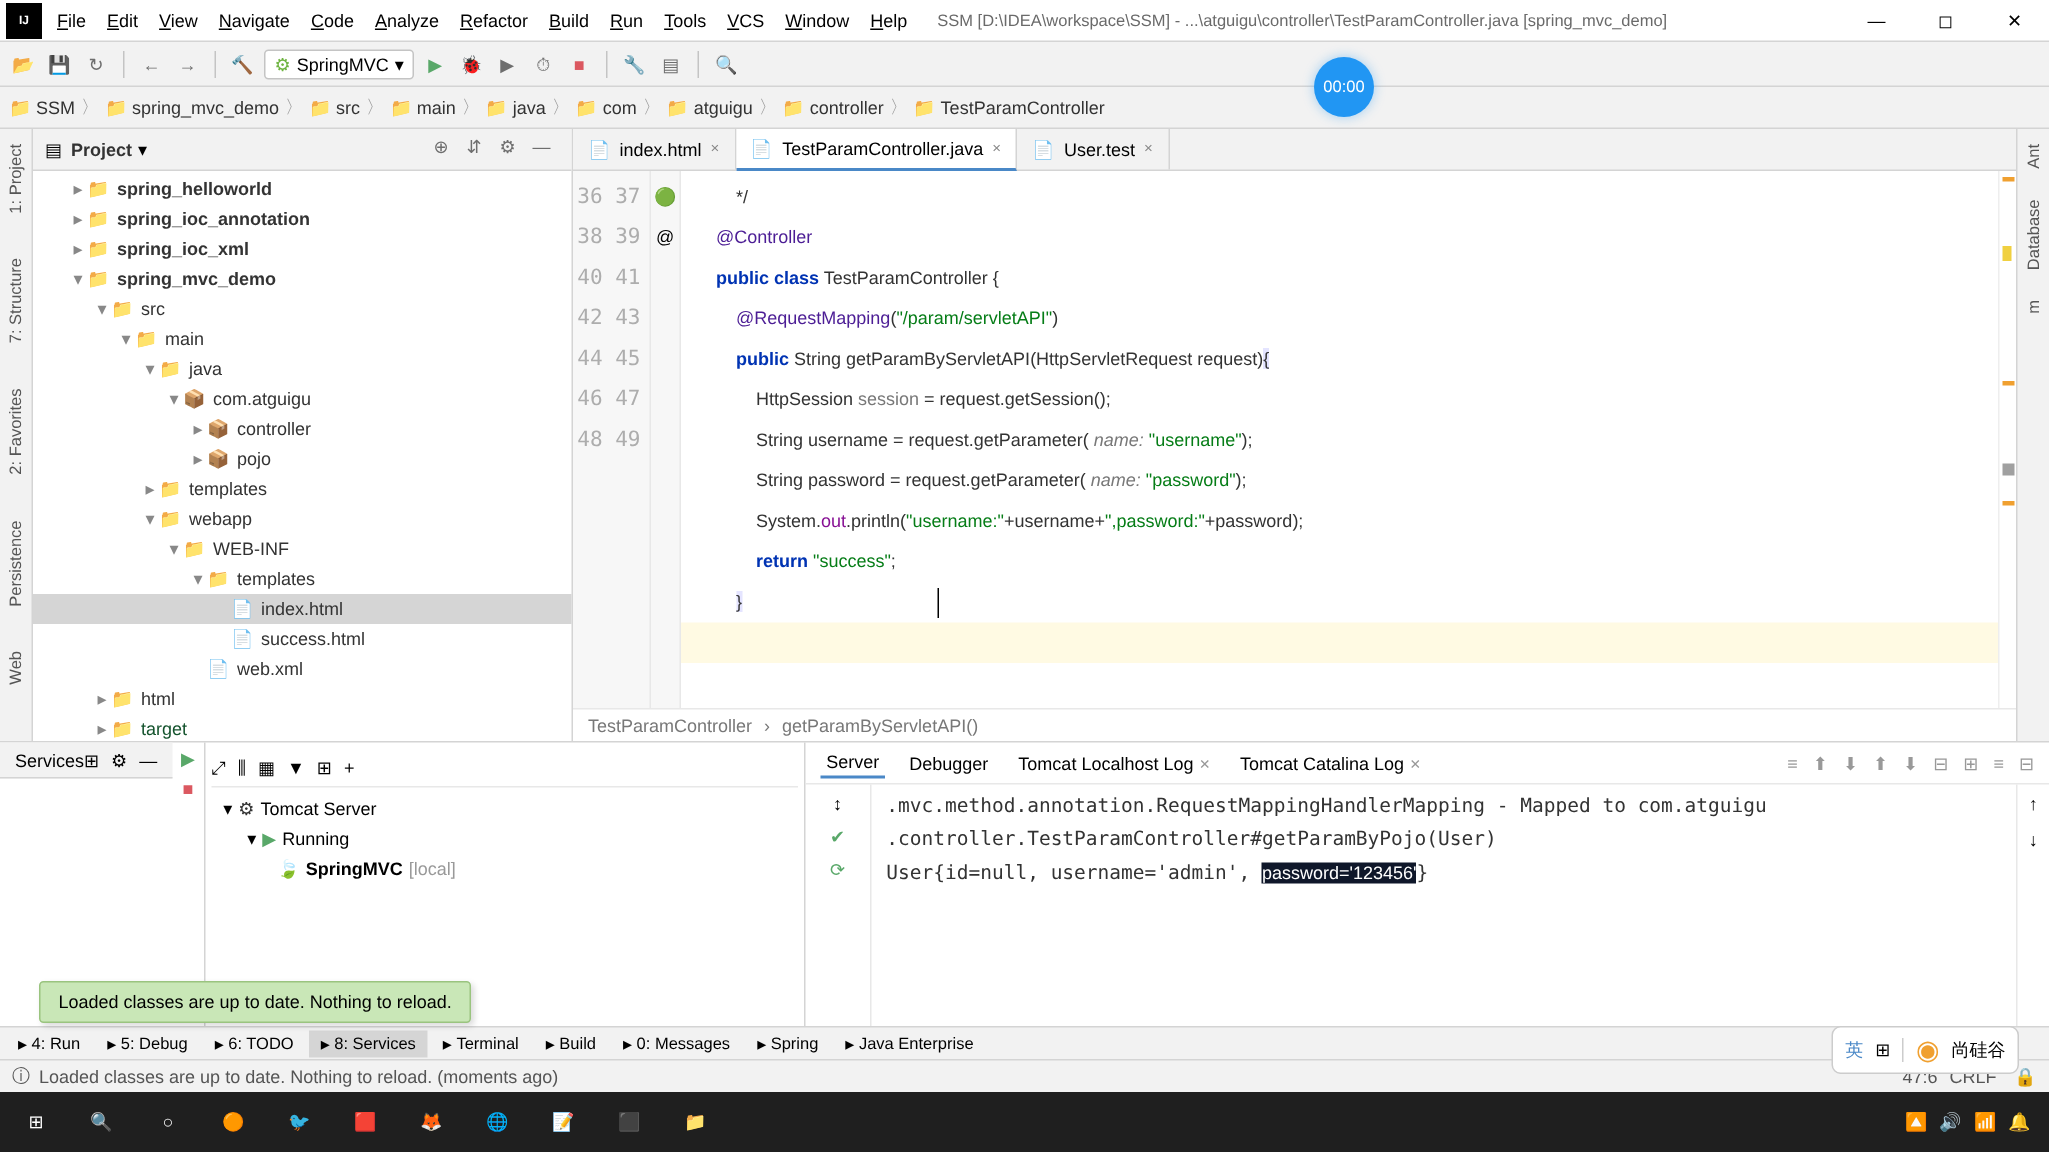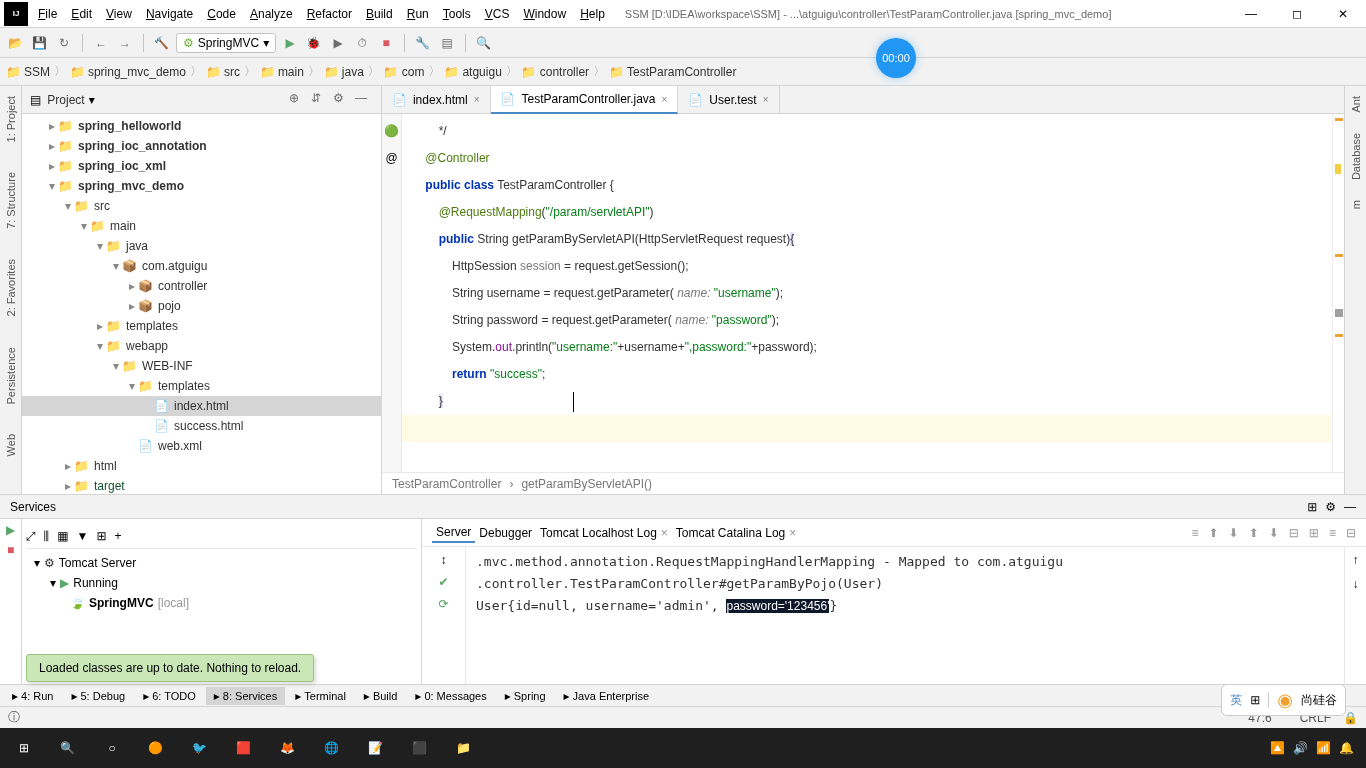--- a/index.html
+++ b/index.html
@@ -20,21 +20,21 @@
 .timer{position:absolute;right:450px;top:38px;width:40px;height:40px;border-radius:50%;background:#2196f3;color:#fff;display:flex;align-items:center;justify-content:center;font-size:11px;box-shadow:0 0 8px rgba(33,150,243,.4)}
 .navbar{height:28px;background:#f2f2f2;border-bottom:1px solid #d4d4d4;display:flex;align-items:center;padding:0 6px;gap:4px;font-size:11px}
 .nav-item{display:flex;align-items:center;gap:3px;color:#333}
 .nav-sep{color:#999}
 .folder-icon{color:#87a5c4}
 .main-area{flex:1;display:flex;overflow:hidden}
 .left-rail{width:22px;background:#f2f2f2;border-right:1px solid #d4d4d4;display:flex;flex-direction:column;align-items:center;gap:30px;padding-top:10px}
 .rail-label{writing-mode:vertical-rl;transform:rotate(180deg);font-size:11px;color:#555;cursor:pointer}
 .project-panel{width:360px;background:#fff;border-right:1px solid #d4d4d4;display:flex;flex-direction:column}
 .panel-header{height:28px;display:flex;align-items:center;padding:0 8px;border-bottom:1px solid #d4d4d4;background:#f2f2f2}
-.panel-header .title{font-weight:normal;color:#333}
+.panel-header .title{font-weight:bold;color:#333}
 .panel-header .spacer{flex:1}
 .panel-header .hicon{width:18px;height:18px;margin-left:4px;color:#6e6e6e}
 .tree{flex:1;overflow:auto;padding:2px 0}
 .tree-row{display:flex;align-items:center;height:20px;cursor:pointer}
 .tree-row.sel{background:#d5d5d5}
 .indent{display:inline-block}
 .expander{width:12px;color:#888;text-align:center}
 .node-icon{width:16px;margin-right:4px;text-align:center}
 .node-label{font-size:12px;color:#333}
 .node-label.bold{font-weight:bold}
@@ -42,38 +42,38 @@
 .editor-area{flex:1;display:flex;flex-direction:column;background:#fff}
 .editor-tabs{height:28px;display:flex;border-bottom:1px solid #d4d4d4;background:#f2f2f2}
 .etab{display:flex;align-items:center;padding:0 10px;gap:6px;border-right:1px solid #d4d4d4;cursor:pointer}
 .etab.active{background:#fff;border-bottom:2px solid #4a88c7;margin-bottom:-1px}
 .etab .close{color:#888;font-size:10px}
 .editor-body{flex:1;display:flex;overflow:hidden;position:relative}
 .gutter{width:52px;background:#f7f7f7;border-right:1px solid #e8e8e8;text-align:right;padding:4px 6px 0 0;color:#adadad;font-family:Consolas,monospace;font-size:14px;line-height:27px}
 .gutter-icons{width:20px;background:#f7f7f7;border-right:1px solid #e8e8e8;padding-top:4px;line-height:27px;text-align:center;font-size:11px}
 .code{flex:1;font-family:Consolas,monospace;font-size:15px;line-height:27px;padding:4px 0 0 10px;white-space:pre;color:#333;position:relative}
 .kw{color:#0033b3;font-weight:bold}
-.ann{color:#4d7c0f}
+.ann{color:#4c1d95}
 .str{color:#067d17}
 .id{color:#871094}
 .param-hint{color:#787878;font-style:italic}
 .hl-line{background:#fffae3;position:absolute;left:0;right:0;height:27px}
 .caret{border-left:1px solid #000;height:20px;display:inline-block;vertical-align:middle}
 .match-brace{background:#e4e4ff}
 .breadcrumb{height:22px;border-top:1px solid #e8e8e8;display:flex;align-items:center;padding:0 10px;gap:8px;font-size:11px;color:#787878}
 .right-rail{width:22px;background:#f2f2f2;border-left:1px solid #d4d4d4;display:flex;flex-direction:column;align-items:center;gap:20px;padding-top:10px}
 .marker-strip{width:12px;background:#fff;position:relative;border-left:1px solid #eee}
 .marker{position:absolute;width:8px;height:3px;left:2px}
-.services-panel{height:190px;border-top:1px solid #d4d4d4;background:#fff;display:flex;flex-direction:column}
+.services-panel{height:190px;border-top:1px solid #d4d4d4;background:#fff;display:flex;flex-direction:row}
 .svc-header{height:24px;background:#f2f2f2;border-bottom:1px solid #d4d4d4;display:flex;align-items:center;padding:0 10px}
 .svc-body{flex:1;display:flex}
 .svc-tree{width:400px;border-right:1px solid #d4d4d4;padding:4px}
 .svc-tree-row{display:flex;align-items:center;height:20px;gap:4px}
 .svc-output{flex:1;display:flex;flex-direction:column}
-.svc-tabs{height:28px;display:flex;align-items:center;padding:0 10px;border-bottom:1px solid #e8e8e8}
+.svc-tabs{height:28px;display:flex;align-items:center;gap:12px;padding:0 10px;border-bottom:1px solid #e8e8e8}
 .svc-tab{display:flex;align-items:center;gap:4px;padding:2px 4px;cursor:pointer}
 .svc-tab.underline{border-bottom:2px solid #4a88c7}
 .output-text{flex:1;font-family:Consolas,monospace;font-size:13px;padding:4px 10px;line-height:22px;color:#333;overflow:hidden}
 .output-hl{background:#0f172a;color:#fff}
 .status-popup{position:absolute;left:26px;bottom:86px;background:#c9e7b7;border:1px solid #9ac47f;padding:6px 12px;border-radius:3px;font-size:12px;box-shadow:2px 2px 4px rgba(0,0,0,.15)}
 .bottom-tabs{height:22px;background:#f2f2f2;border-top:1px solid #d4d4d4;display:flex;align-items:center;padding:0 4px;gap:2px}
 .btab{display:flex;align-items:center;gap:3px;padding:2px 8px;cursor:pointer;font-size:11px}
 .btab.active{background:#d5d5d5}
 .statusbar{height:22px;background:#f2f2f2;border-top:1px solid #d4d4d4;display:flex;align-items:center;padding:0 8px;font-size:11px;color:#555}
 .statusbar .spacer{flex:1}
@@ -307,20 +307,35 @@
           <span>TestParamController.java</span>
           <span class="close">×</span>
         </div>
         <div class="etab">
           <span>📄</span>
           <span>User.test</span>
           <span class="close">×</span>
         </div>
       </div>
     <div class="editor-body">
+      <div class="gutter" id="gutter">36
+37
+38
+39
+40
+41
+42
+43
+44
+45
+46
+47
+48
+49
+</div>
       <div class="gutter-icons" id="gicons">
           <div></div>
           <div></div>
           <div>🟢</div>
           <div></div>
           <div></div>
           <div>@</div>
           <div></div>
           <div></div>
           <div></div>
@@ -443,23 +458,24 @@
     <div class="btab active"><span>▸</span>8: Services</div>
     <div class="btab"><span>▸</span>Terminal</div>
     <div class="btab"><span>▸</span>Build</div>
     <div class="btab"><span>▸</span>0: Messages</div>
     <div class="btab"><span>▸</span>Spring</div>
     <div class="btab"><span>▸</span>Java Enterprise</div>
   </div>
 
 <div class="statusbar">
   <span>ⓘ</span>
+  <span style="margin-left:6px">Loaded classes are up to date. Nothing to reload. (moments ago)</span>
   <span class="spacer"></span>
   <span>47:6</span>
-  <span style="margin-left:28px">CRLF</span>
+  <span style="margin-left:8px">CRLF</span>
   <span style="margin-left:12px">🔒</span>
 </div>
 
 <div class="taskbar">
   <div class="task-icon">⊞</div>
   <div class="task-icon">🔍</div>
   <div class="task-icon">○</div>
   <div class="task-icon">🟠</div>
   <div class="task-icon">🐦</div>
   <div class="task-icon">🟥</div>

